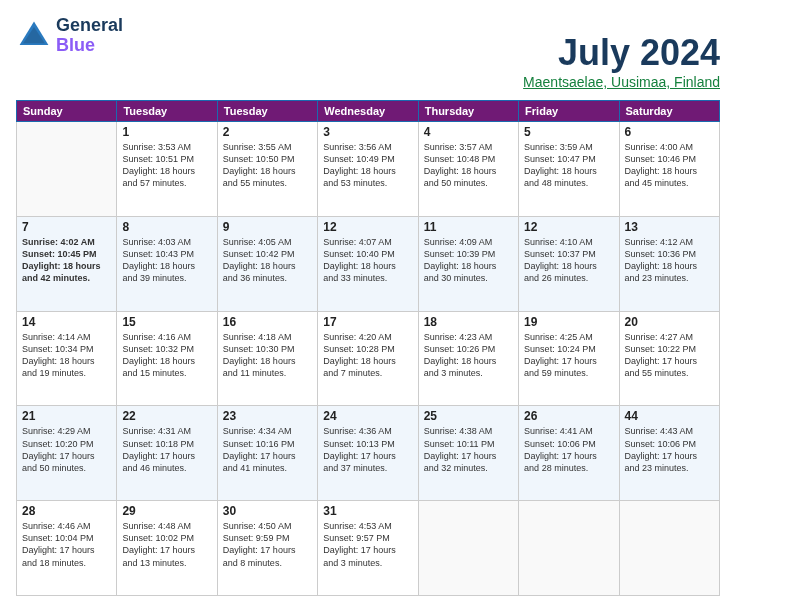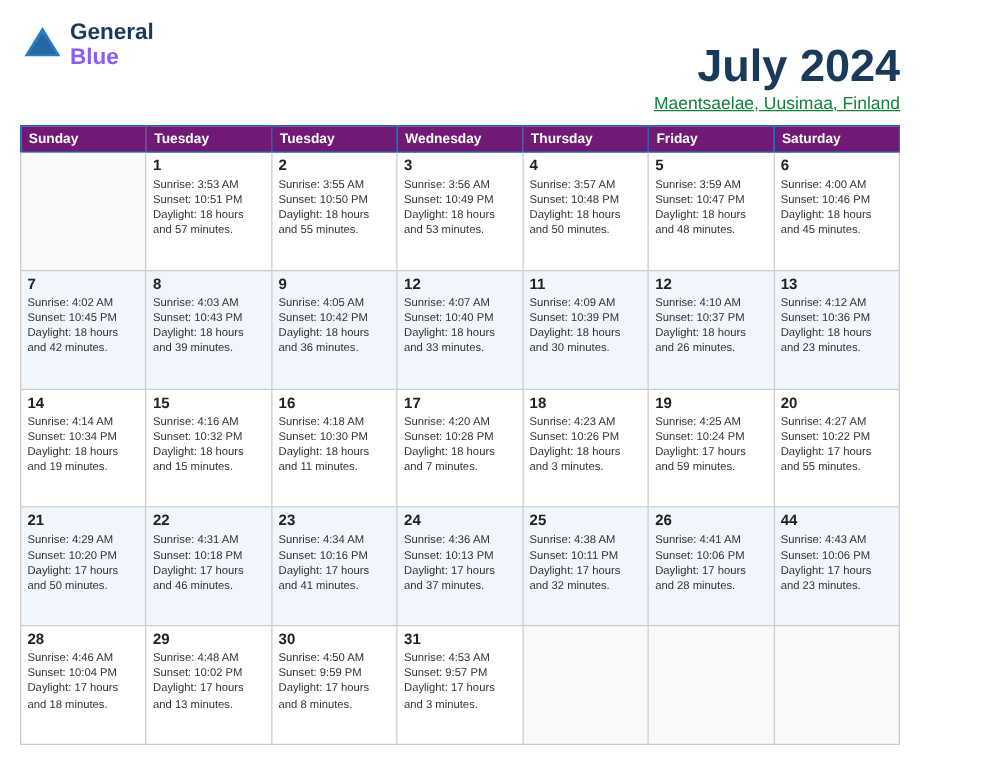--- a/index.html
+++ b/index.html
@@ -172,21 +172,21 @@
             <span class="day-num">6</span>
             <div class="cell-text" style="white-space: pre-line;">Sunrise: 4:00 AM
 Sunset: 10:46 PM
 Daylight: 18 hours
 and 45 minutes.</div>
           </td>
         </tr>
         <tr class="row-stripe">
           <td>
             <span class="day-num">7</span>
-            <div class="cell-text" style="white-space: pre-line;">Sunrise: 4:02 AM
+            <div class="cell-text" style="white-space: pre-line; font-weight: bold;">Sunrise: 4:02 AM
 Sunset: 10:45 PM
 Daylight: 18 hours
 and 42 minutes.</div>
           </td>
           <td>
             <span class="day-num">8</span>
             <div class="cell-text" style="white-space: pre-line;">Sunrise: 4:03 AM
 Sunset: 10:43 PM
 Daylight: 18 hours
 and 39 minutes.</div>

